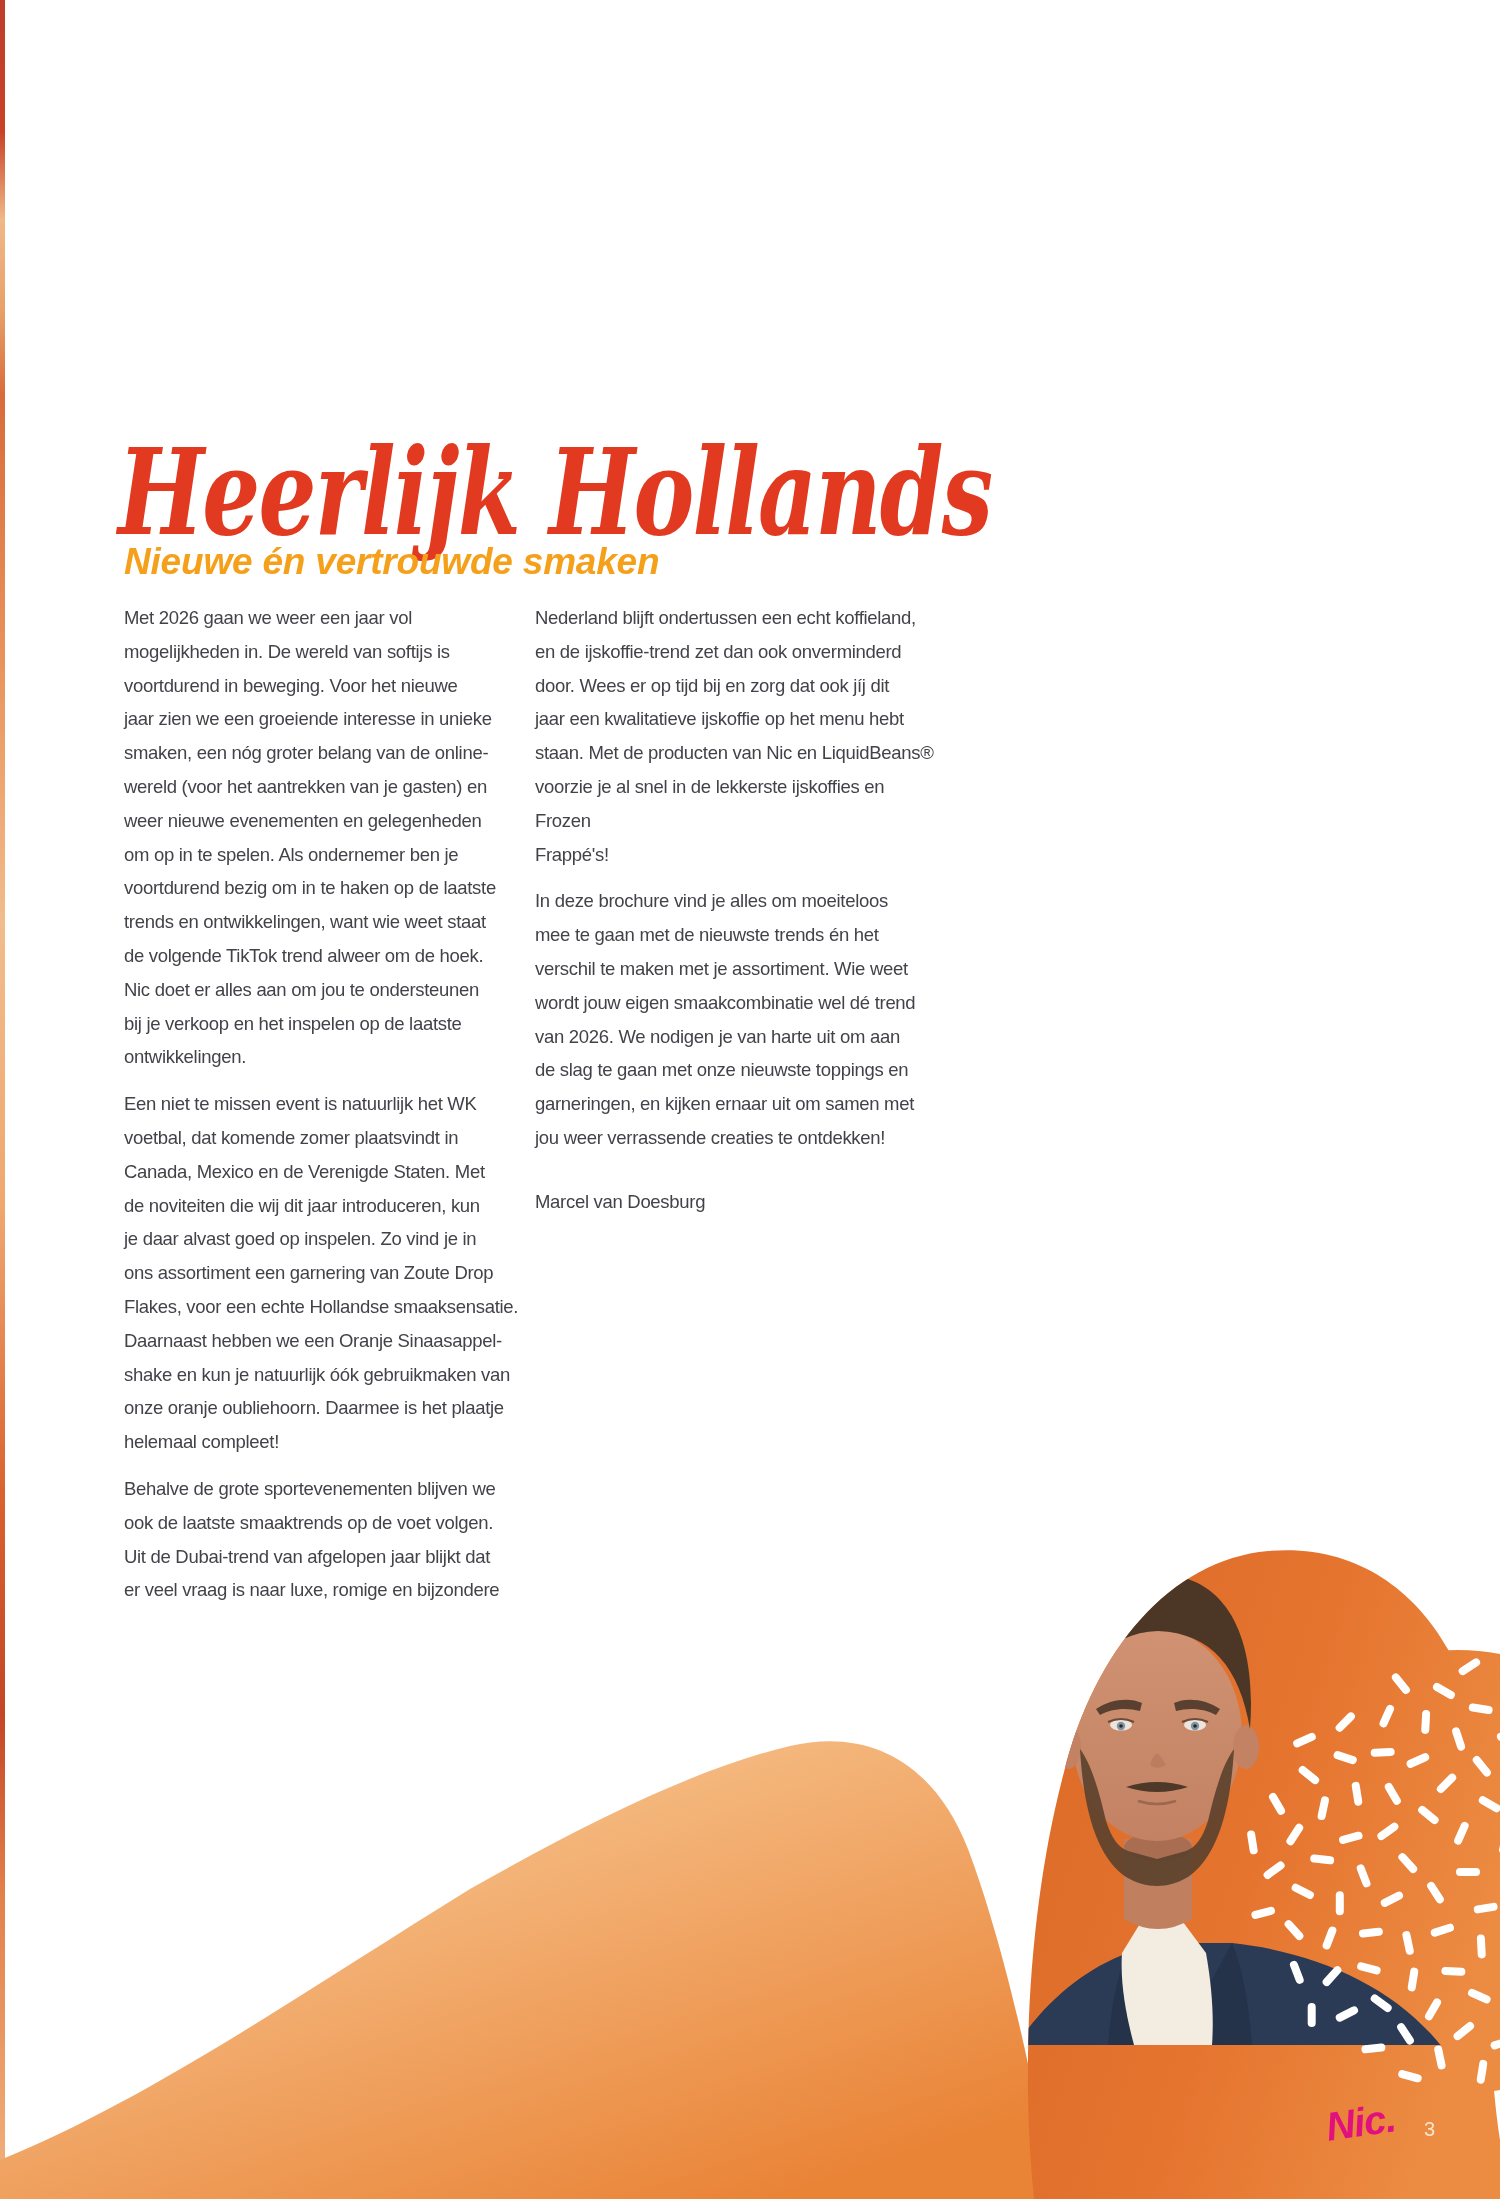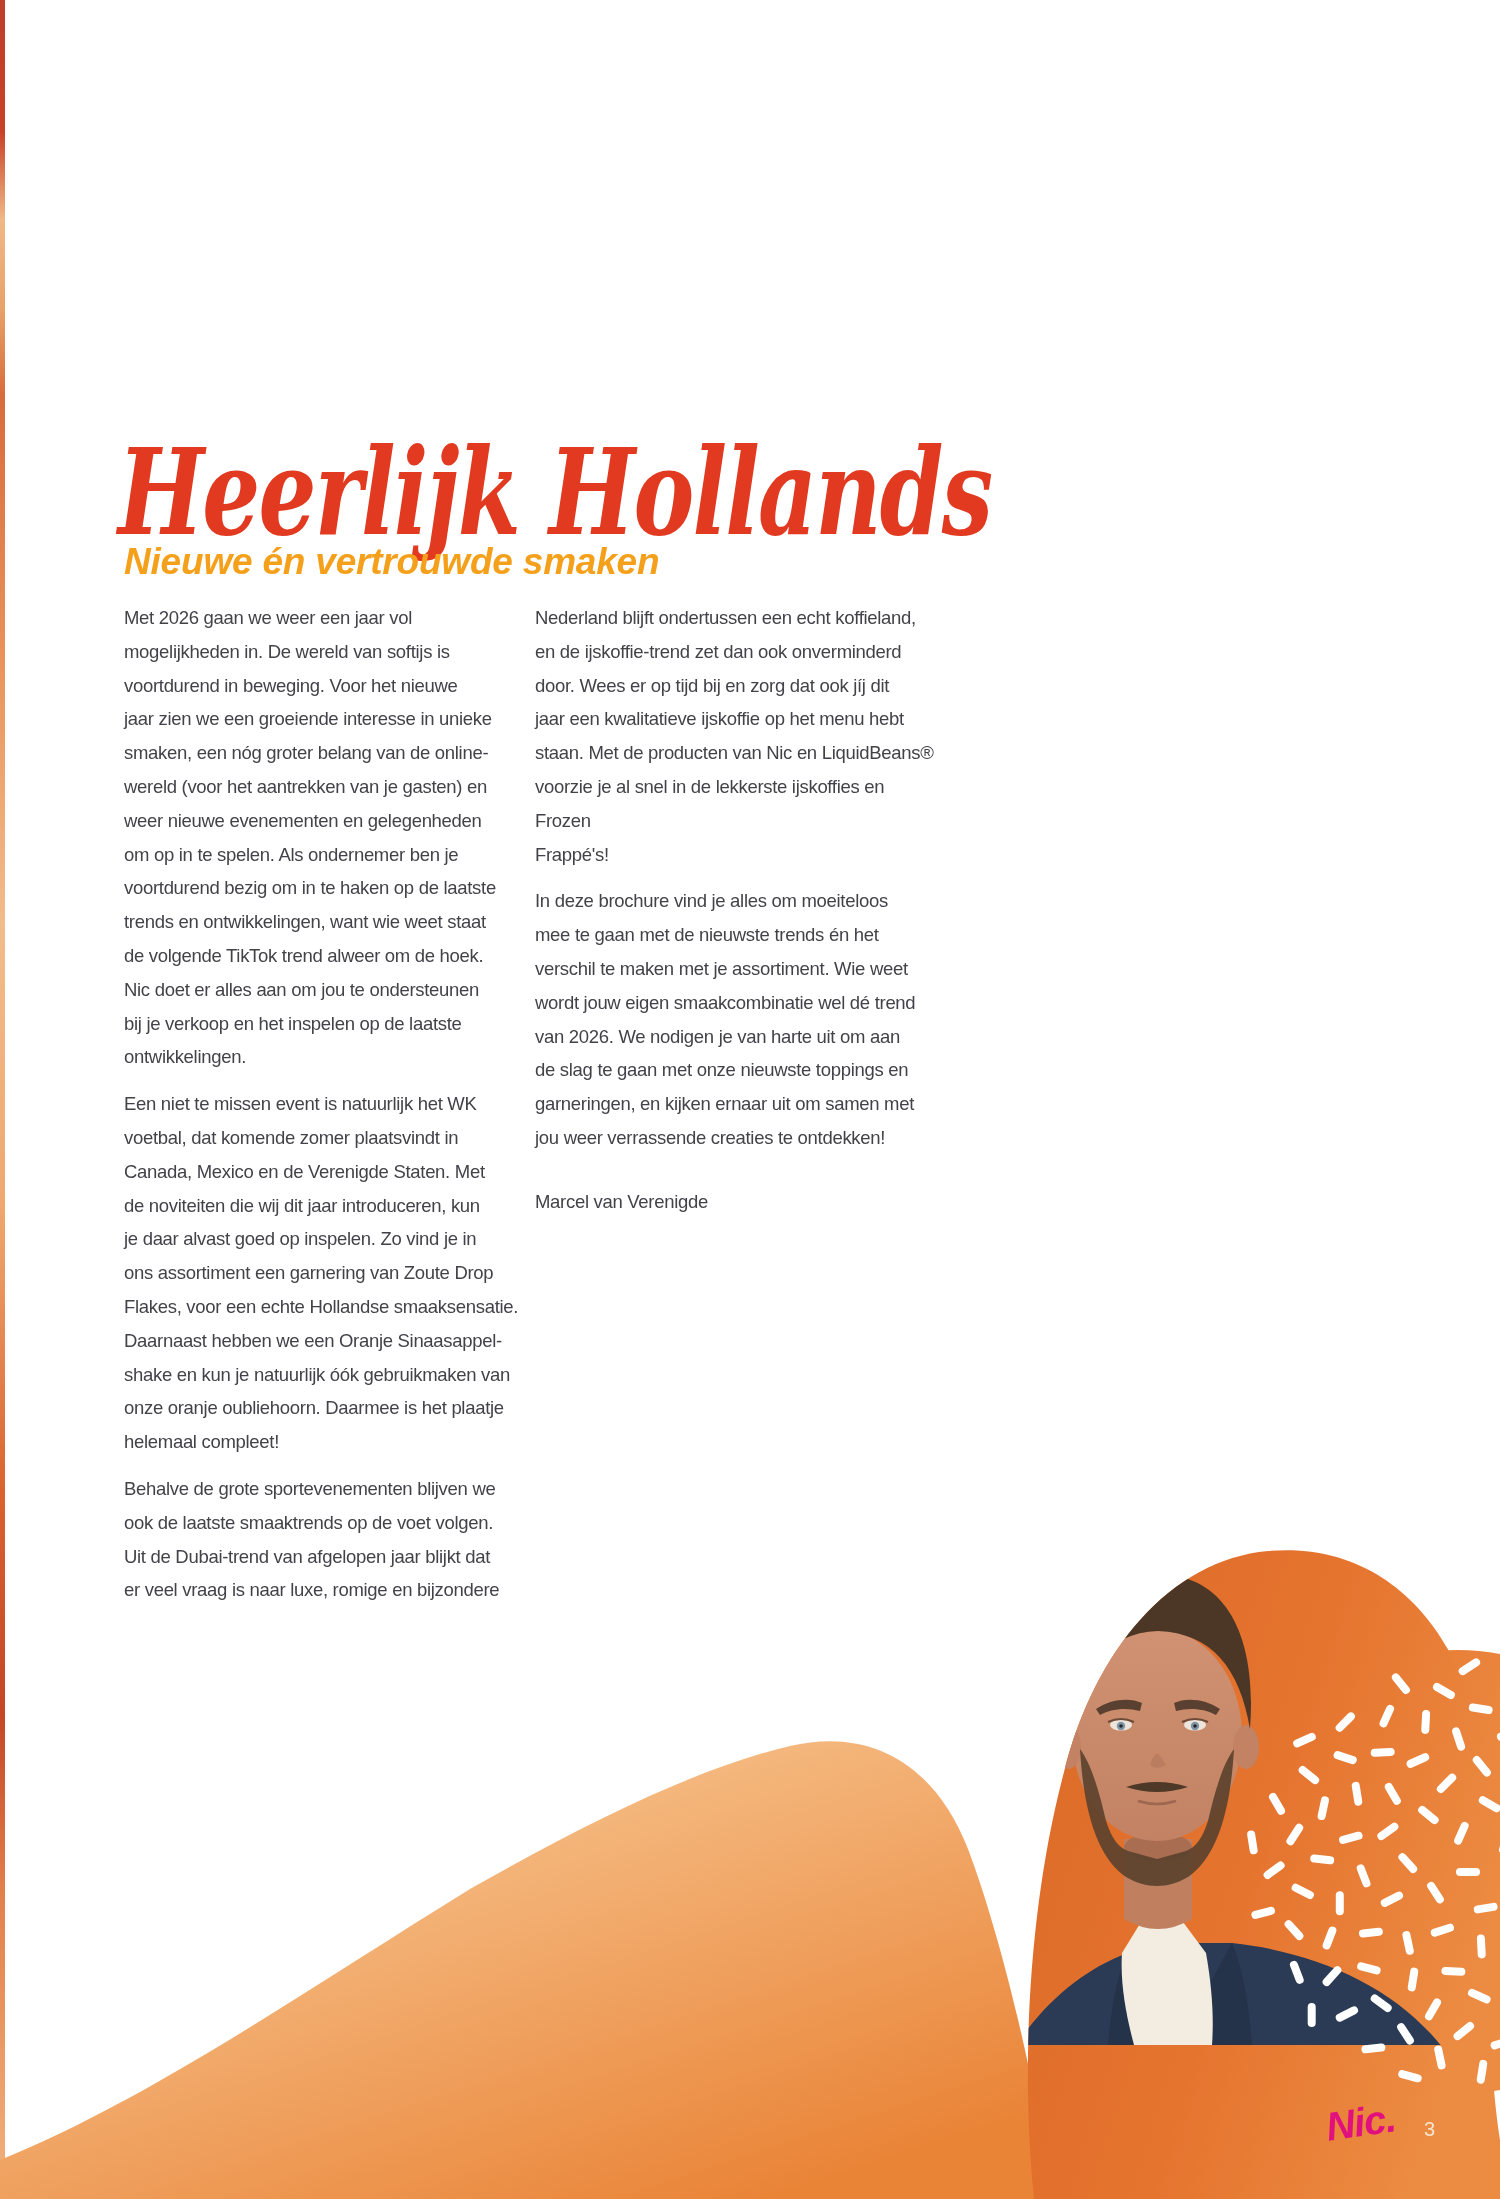--- a/index.html
+++ b/index.html
@@ -85,21 +85,21 @@
 Frappé's!</p>
       <p>In deze brochure vind je alles om moeiteloos
 mee te gaan met de nieuwste trends én het
 verschil te maken met je assortiment. Wie weet
 wordt jouw eigen smaakcombinatie wel dé trend
 van 2026. We nodigen je van harte uit om aan
 de slag te gaan met onze nieuwste toppings en
 garneringen, en kijken ernaar uit om samen met
 jou weer verrassende creaties te ontdekken!</p>
       <div id="signature">
-        <div>Marcel van Verenigde</div>
+        <div>Marcel van Doesburg</div>
       </div>
     </div>
   </div>
 
   <svg id="bottom-art" viewBox="0 0 1500 660" xmlns="http://www.w3.org/2000/svg">
     <defs>
       <linearGradient id="gradWave" x1="0" y1="0" x2="0.75" y2="1">
         <stop offset="0" stop-color="#FAD4A4"></stop>
         <stop offset="0.5" stop-color="#F2AC6E"></stop>
         <stop offset="1" stop-color="#E98336"></stop>

